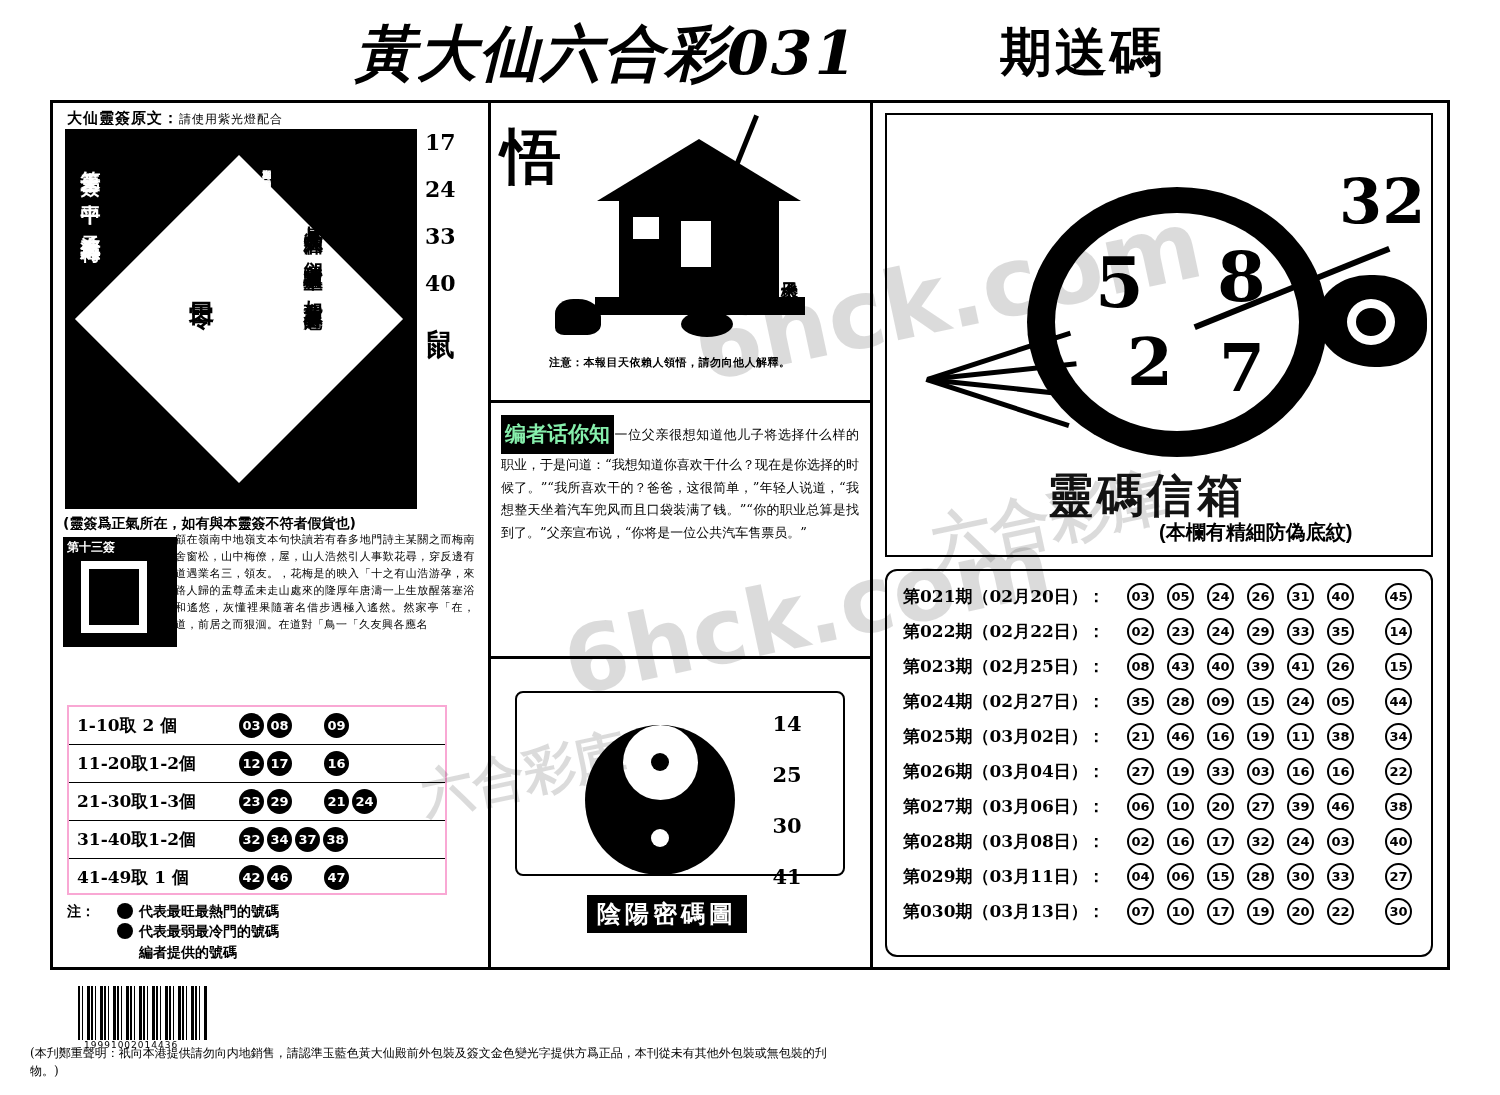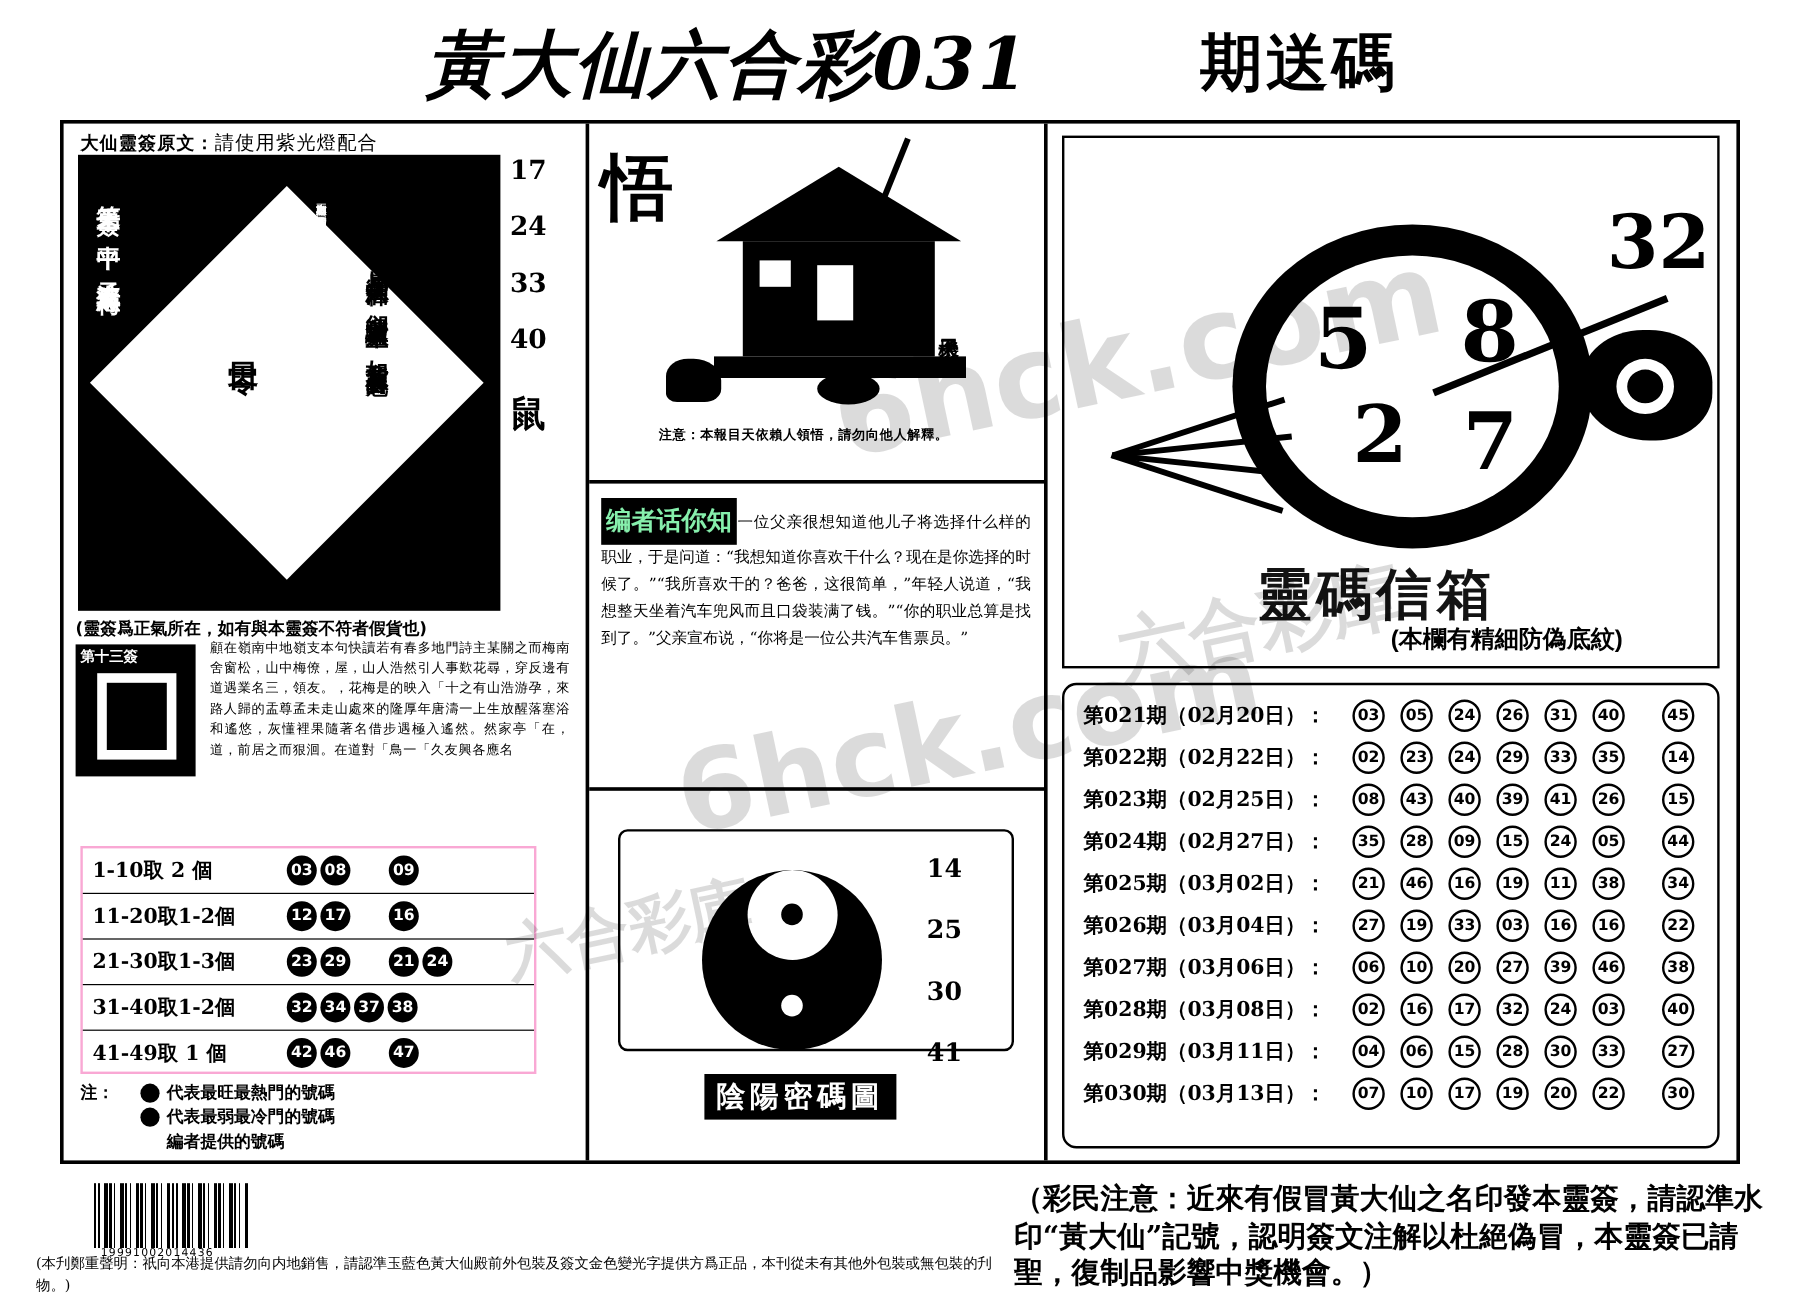--- a/index.html
+++ b/index.html
@@ -13,33 +13,33 @@
 
   
   .frame{position:absolute;left:50px;top:100px;width:1400px;height:870px;border:3px solid #000;box-sizing:border-box;}
 
   .col-left{position:absolute;left:0;top:0;width:438px;height:864px;border-right:3px solid #000;box-sizing:border-box;}
   .col-mid{position:absolute;left:438px;top:0;width:382px;height:864px;border-right:3px solid #000;box-sizing:border-box;}
   .col-right{position:absolute;left:820px;top:0;width:574px;height:864px;box-sizing:border-box;}
 
   
   .lbl-top{position:absolute;left:14px;top:6px;font-size:15px;font-weight:bold;letter-spacing:1px;}
-  .lbl-top small{font-size:16px;font-weight:normal;}
+  .lbl-top small{font-size:12px;font-weight:normal;}
   .poster{position:absolute;left:12px;top:26px;width:352px;height:380px;background:#000;overflow:hidden;}
   .poster .white-diamond{position:absolute;left:58px;top:74px;width:232px;height:232px;background:#fff;transform:rotate(45deg);}
   .poster .v-text{position:absolute;color:#000;font-family:"DejaVu Serif","Liberation Serif",serif;font-weight:bold;writing-mode:vertical-rl;text-orientation:upright;font-size:19px;line-height:1.12;letter-spacing:2px;}
   .poster .wcol{position:absolute;color:#fff;font-family:"DejaVu Serif","Liberation Serif",serif;font-weight:bold;writing-mode:vertical-rl;text-orientation:upright;font-size:20px;line-height:1.15;letter-spacing:2px;}
   .poster .smallnote{position:absolute;left:196px;top:34px;color:#fff;writing-mode:vertical-rl;text-orientation:upright;font-size:9px;line-height:1.2;letter-spacing:0px;}
 
   .num-col{position:absolute;left:372px;top:26px;width:56px;text-align:left;}
   .num-col div{font-size:22px;font-weight:bold;font-family:"DejaVu Serif","Liberation Serif",serif;margin-bottom:21px;}
   .zodiac{position:absolute;left:372px;top:222px;font-size:30px;font-weight:bold;font-family:"DejaVu Serif","Liberation Serif",serif;}
 
   .disclaimer{position:absolute;left:10px;top:412px;font-size:14px;font-weight:bold;letter-spacing:0px;}
-  .sealbox{position:absolute;left:10px;top:434px;width:100px;height:110px;background:#000;}
+  .sealbox{position:absolute;left:10px;top:434px;width:114px;height:110px;background:#000;}
   .sealbox .lab{position:absolute;left:4px;top:2px;color:#fff;font-size:12px;font-weight:bold;}
   .sealbox .inner{position:absolute;left:18px;top:24px;width:66px;height:72px;background:#fff;}
   .sealbox .inner2{position:absolute;left:26px;top:32px;width:50px;height:56px;background:#000;}
   .explain{position:absolute;left:122px;top:428px;width:300px;height:126px;font-size:11px;line-height:1.55;letter-spacing:0.5px;text-align:justify;font-family:"DejaVu Serif","Liberation Serif",serif;}
 
   .offer-title{position:absolute;left:12px;top:566px;font-size:26px;font-weight:bold;font-family:"DejaVu Serif","Liberation Serif",serif;letter-spacing:2px;}
   .table-box{position:absolute;left:14px;top:602px;width:380px;height:190px;border:2px solid #f9a8d4;box-sizing:border-box;}
   .trow{position:relative;height:37px;border-bottom:1px solid #000;display:flex;align-items:center;}
   .trow:last-child{border-bottom:none;}
   .trow .rlabel{width:162px;padding-left:8px;font-size:17px;font-weight:bold;font-family:"DejaVu Serif","Liberation Serif",serif;letter-spacing:0px;}
@@ -436,20 +436,19 @@
         </div>
 
       </div>
     </div>
 
   </div>
 
   <div class="barcode"></div>
   <div class="barcode-num">19991002014436</div>
   <div class="foot-fine">(本刋鄭重聲明：祇向本港提供請勿向内地銷售，請認準玉藍色黃大仙殿前外包裝及簽文金色變光字提供方爲正品，本刊從未有其他外包裝或無包裝的刋物。)</div>
-  <div class="foot-right">（彩民注意：近來有假冒黃大仙之名印發本靈簽，請認準水印“黃大仙”記號，認明簽文注解以杜絕偽冒，本靈簽已請聖，復制品影響中獎機會。）</div>
 
   <div class="wm wm1">6hck.com</div>
   <div class="wm wm2">6hck.com</div>
   <div class="wm wm3">六合彩庫</div>
   <div class="wm wm4">六合彩庫</div>
 
 </div>
 
 </body></html>

